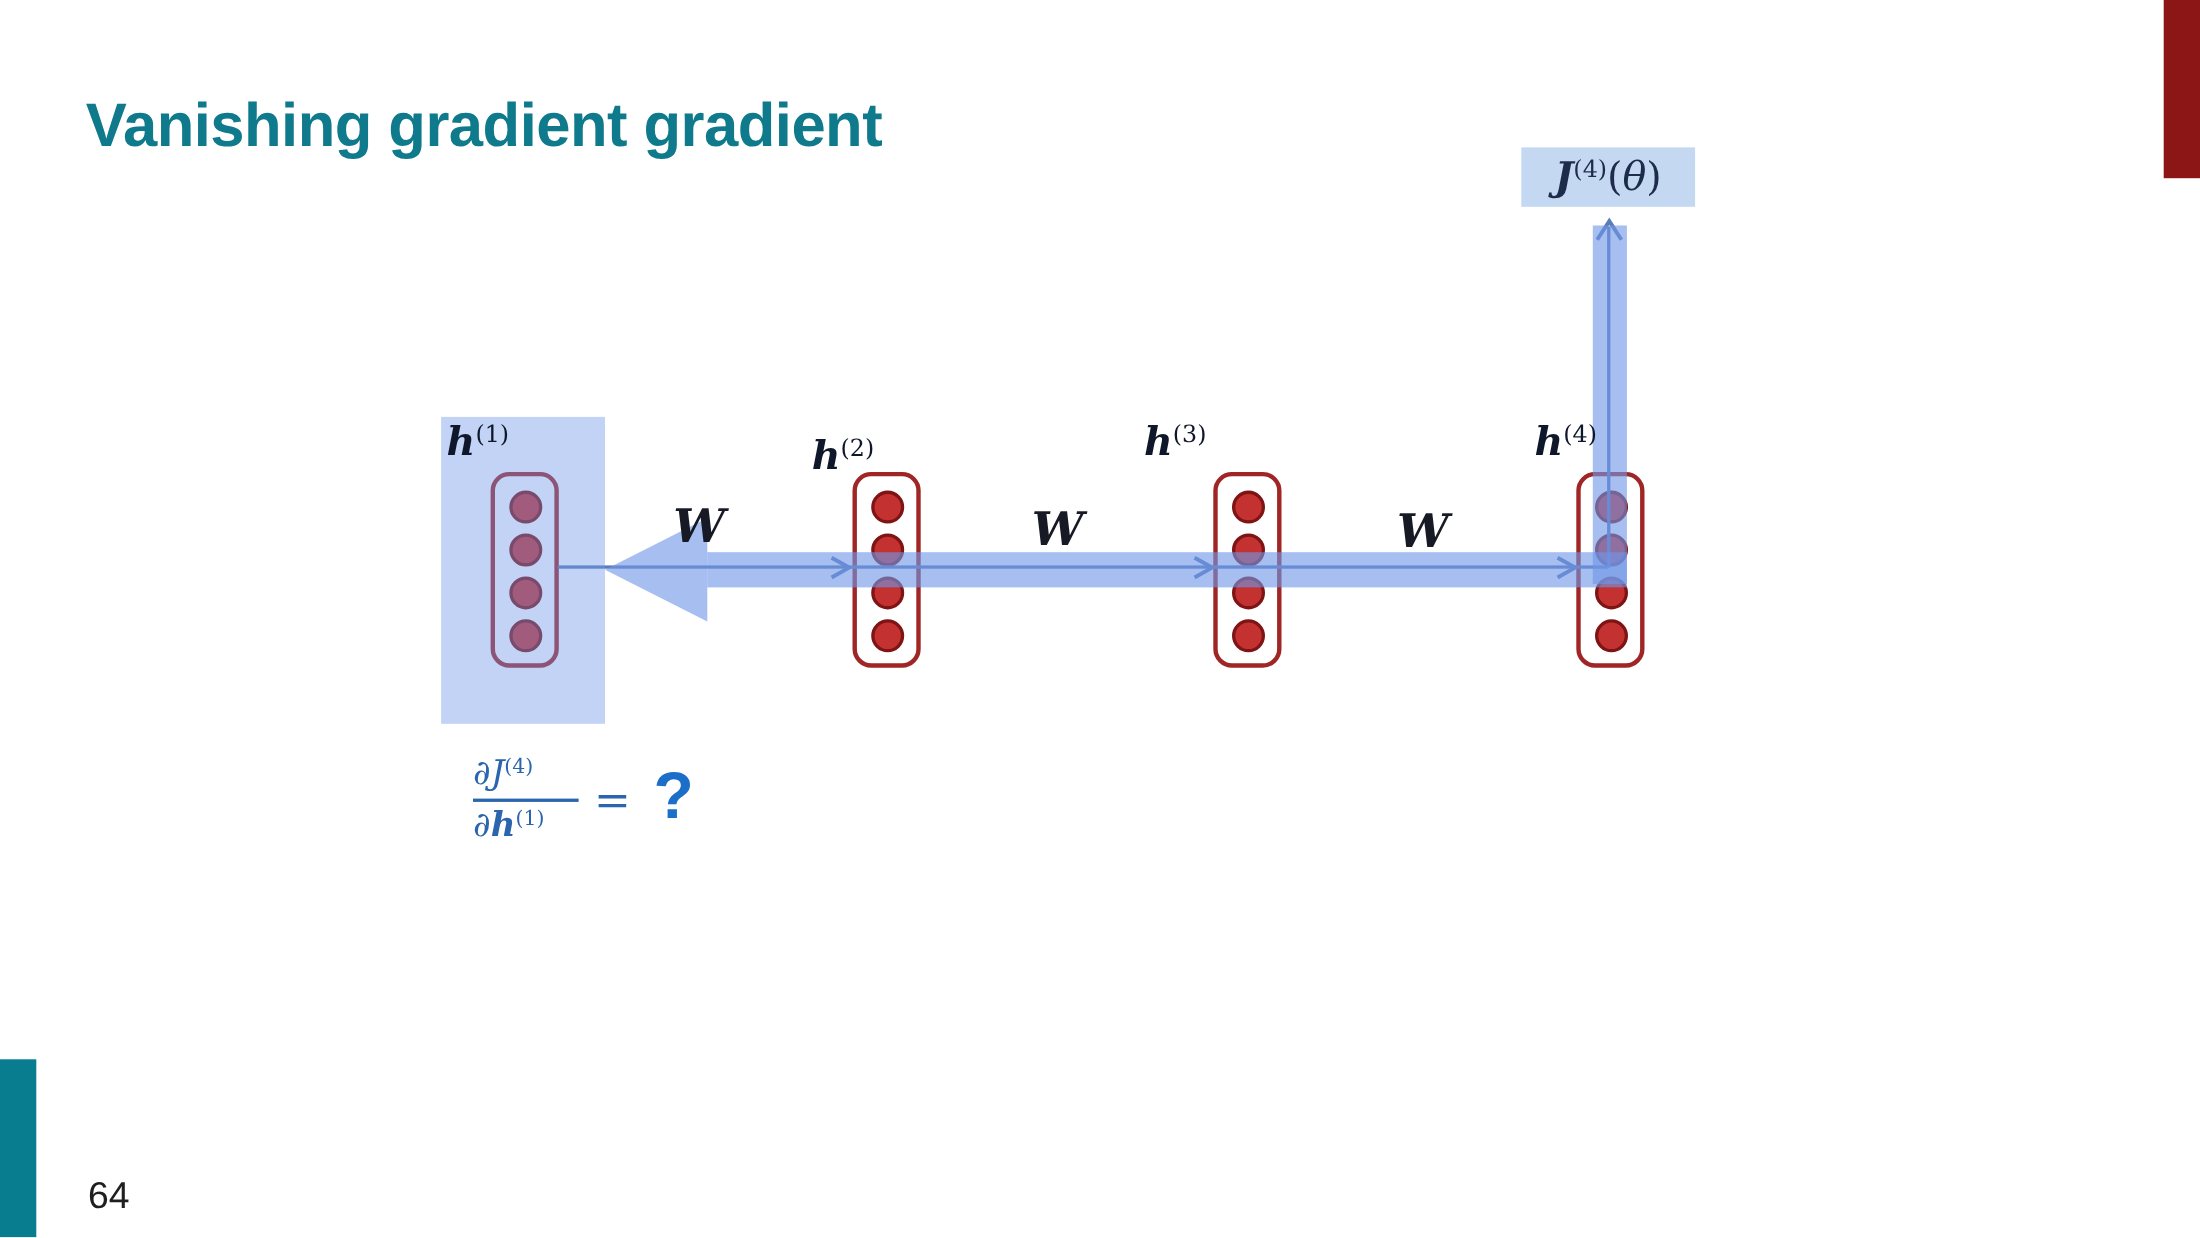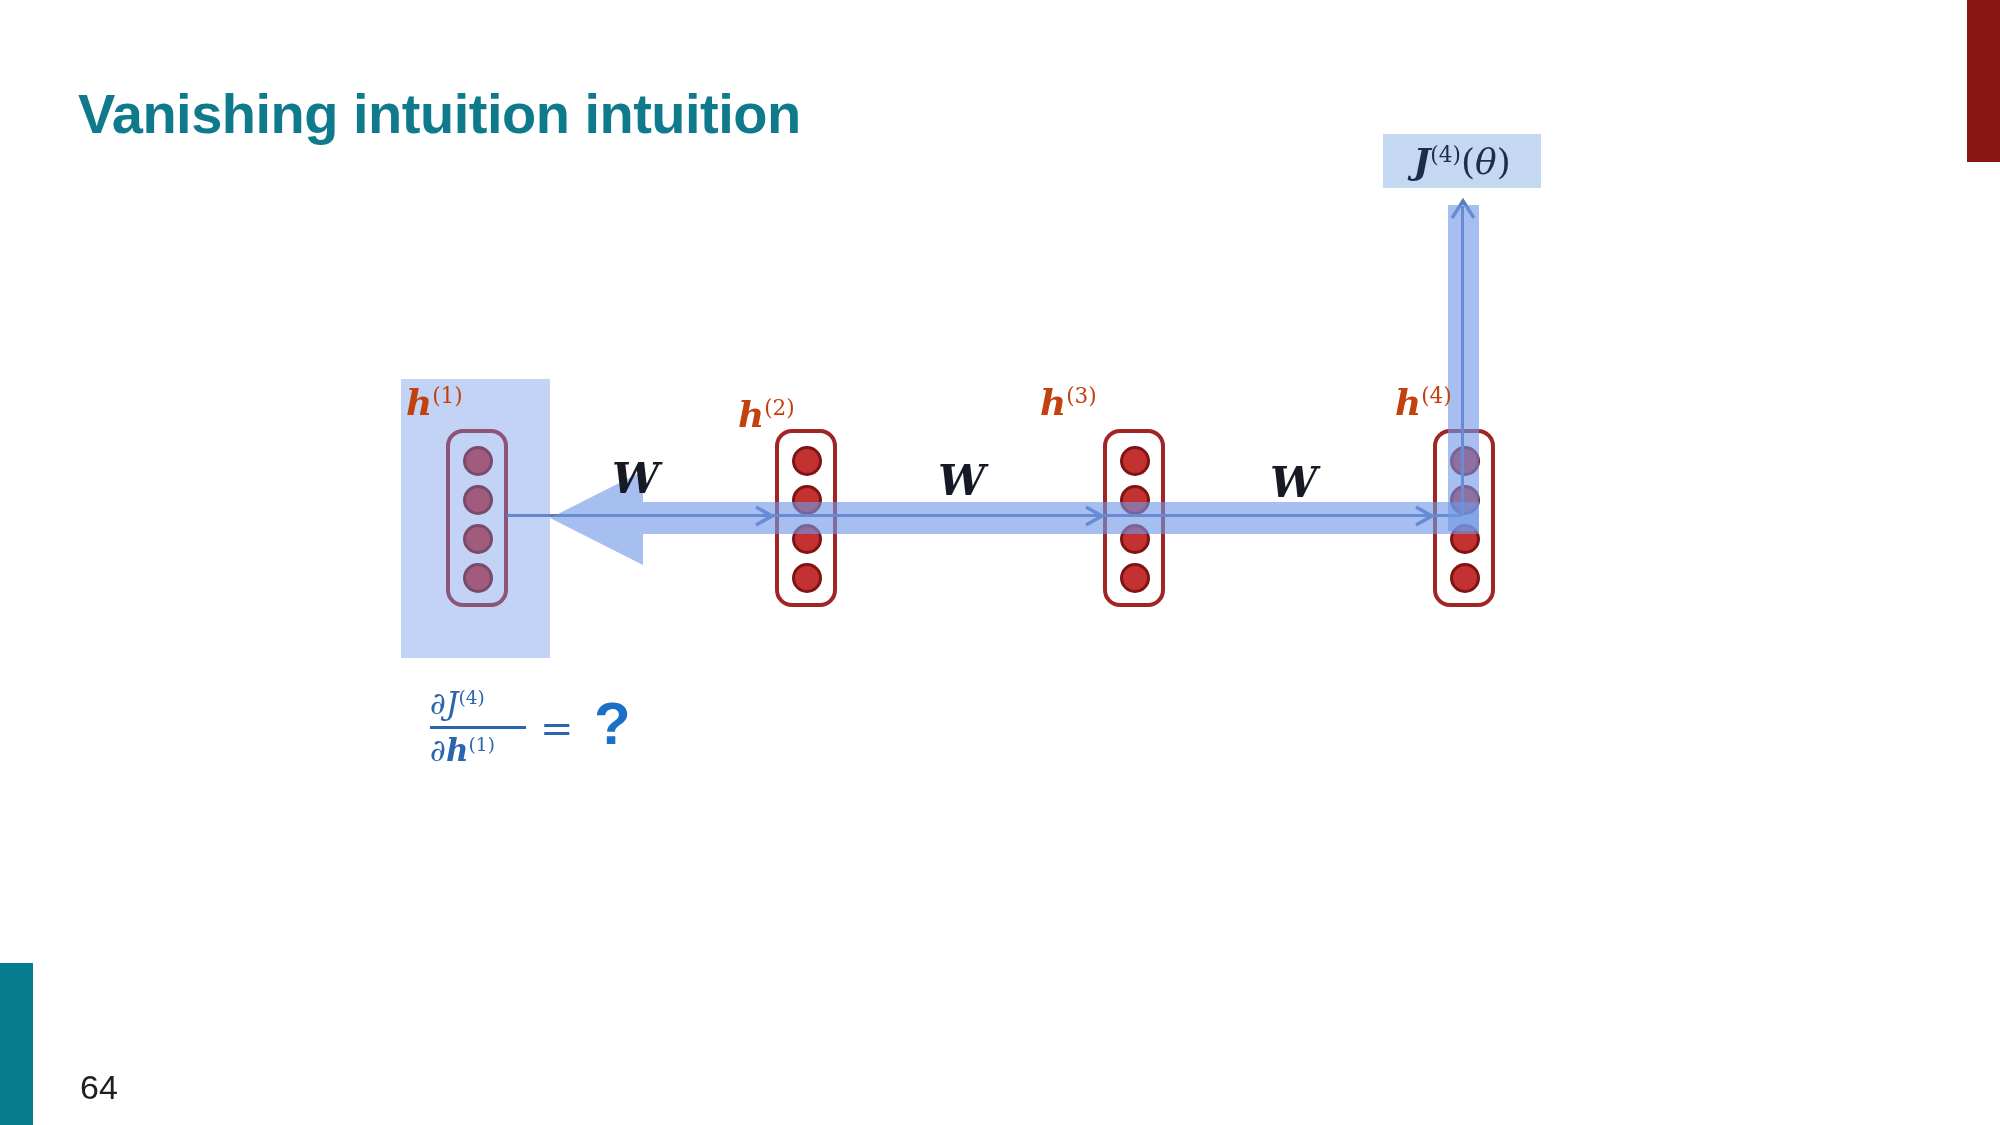--- a/index.html
+++ b/index.html
@@ -31,21 +31,21 @@
     background: #077d8f;
   }
   .page-number {
     left: 80px; top: 1070px;
     font-size: 34px; color: #1f1f1f; line-height: 1;
   }
 
   
   .math {
     font-family: "DejaVu Serif", serif;
-    color: #c2410c;
+    color: #0f172a;
     line-height: 1;
     white-space: nowrap;
   }
   .math i, .math .it { font-style: italic; }
   .math b { font-weight: bold; }
   .math sup {
     font-size: 0.60em;
     font-style: normal;
     vertical-align: 0.55em;
     line-height: 0;
@@ -136,21 +136,21 @@
     left: 594px; top: 694px; font-size: 60px; font-weight: bold;
     color: #1b6fc9; line-height: 1;
     font-family: "Liberation Sans", sans-serif;
   }
 </style>
 </head>
 <body>
 
 <div class="slide">
 
-  <h1 class="abs slide-title">Vanishing intuition intuition</h1>
+  <h1 class="abs slide-title">Vanishing gradient gradient</h1>
   <div class="abs corner-bar-top-right"></div>
   <div class="abs corner-bar-bottom-left"></div>
   <div class="abs page-number">64</div>
 
   <div class="abs loss-box">
     <span class="math"><i><b>J</b></i><sup>(4)</sup><span>(</span><i>θ</i><span>)</span></span>
   </div>
 
   <div class="abs node-rect" style="left:446px">
     <div class="neuron n1"></div>

